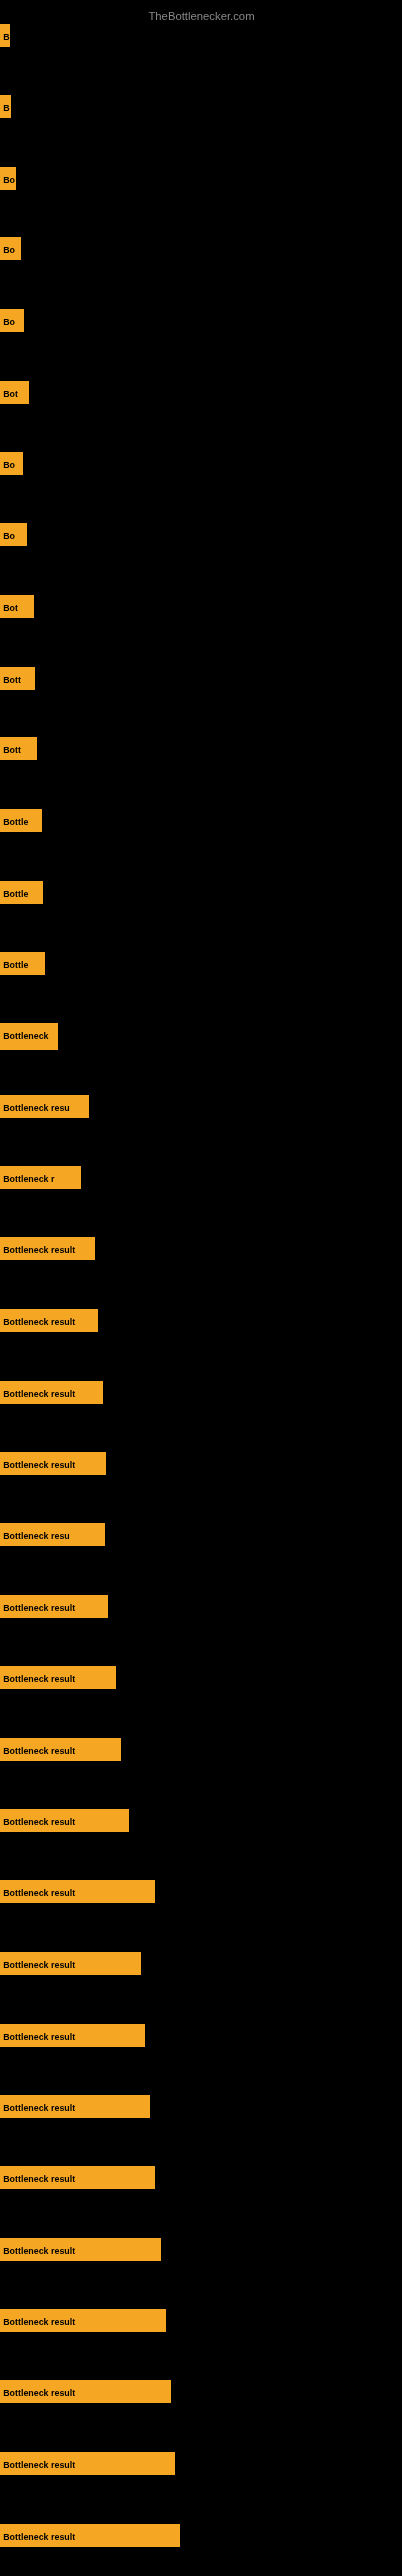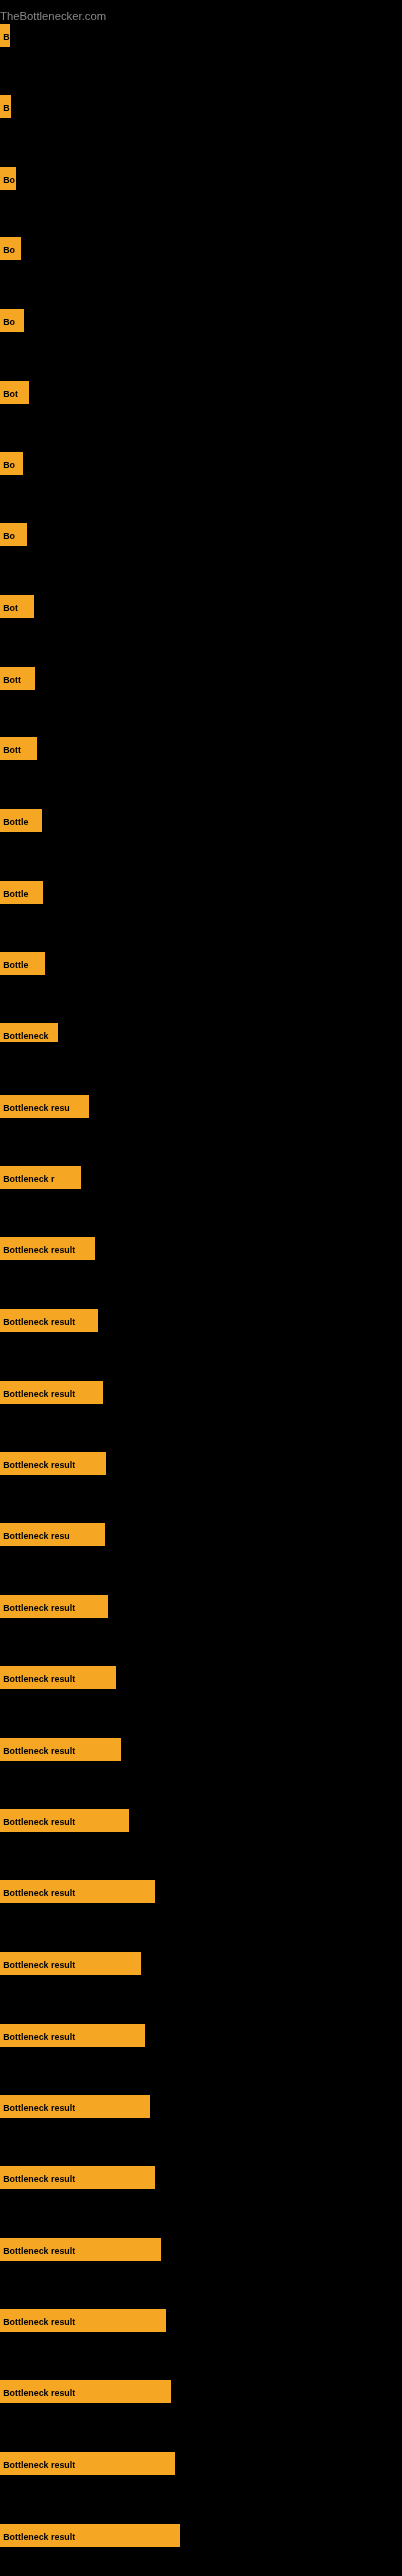--- a/index.html
+++ b/index.html
@@ -10,20 +10,21 @@
     body {
       background-color: #000000;
       width: 403px;
       min-height: 2576px;
       font-family: Arial, sans-serif;
       position: relative;
     }
     .site-title {
       color: #888888;
       font-size: 11.3px;
+      text-align: center;
       padding: 6.4px 0;
       position: absolute;
       top: 4px;
       width: 100%;
     }
     .bar-container {
       position: absolute;
       left: 0;
     }
     .bar-label {
@@ -49,21 +50,21 @@
 <div class="bar-container" style="top: 309px; left: 0px;"><span class="bar-label" style="width: 24px; font-size: 8.9px; height: 22.5px; line-height: 22.5px;">Bo</span></div>
 <div class="bar-container" style="top: 381px; left: 0px;"><span class="bar-label" style="width: 29px; font-size: 8.9px; height: 22.5px; line-height: 22.5px;">Bot</span></div>
 <div class="bar-container" style="top: 452px; left: 0px;"><span class="bar-label" style="width: 22.5px; font-size: 8.9px; height: 22.5px; line-height: 22.5px;">Bo</span></div>
 <div class="bar-container" style="top: 523px; left: 0px;"><span class="bar-label" style="width: 27px; font-size: 8.9px; height: 22.5px; line-height: 22.5px;">Bo</span></div>
 <div class="bar-container" style="top: 595px; left: 0px;"><span class="bar-label" style="width: 34px; font-size: 8.9px; height: 22.5px; line-height: 22.5px;">Bot</span></div>
 <div class="bar-container" style="top: 667px; left: 0px;"><span class="bar-label" style="width: 35px; font-size: 8.9px; height: 22.5px; line-height: 22.5px;">Bott</span></div>
 <div class="bar-container" style="top: 737px; left: 0px;"><span class="bar-label" style="width: 37px; font-size: 8.9px; height: 22.5px; line-height: 22.5px;">Bott</span></div>
 <div class="bar-container" style="top: 809px; left: 0px;"><span class="bar-label" style="width: 42px; font-size: 8.9px; height: 22.5px; line-height: 22.5px;">Bottle</span></div>
 <div class="bar-container" style="top: 881px; left: 0px;"><span class="bar-label" style="width: 43px; font-size: 8.9px; height: 22.5px; line-height: 22.5px;">Bottle</span></div>
 <div class="bar-container" style="top: 952px; left: 0px;"><span class="bar-label" style="width: 45px; font-size: 8.9px; height: 22.5px; line-height: 22.5px;">Bottle</span></div>
-<div class="bar-container" style="top: 1023px; left: 0px;"><span class="bar-label" style="width: 58px; font-size: 8.9px; height: 19px; line-height: 22.5px;">Bottleneck</span></div>
+<div class="bar-container" style="top: 1023px; left: 0px;"><span class="bar-label" style="width: 58px; font-size: 8.9px; height: 27px; line-height: 22.5px;">Bottleneck</span></div>
 <div class="bar-container" style="top: 1095px; left: 0px;"><span class="bar-label" style="width: 89px; font-size: 8.9px; height: 22.5px; line-height: 22.5px;">Bottleneck resu</span></div>
 <div class="bar-container" style="top: 1166px; left: 0px;"><span class="bar-label" style="width: 81px; font-size: 8.9px; height: 22.5px; line-height: 22.5px;">Bottleneck r</span></div>
 <div class="bar-container" style="top: 1237px; left: 0px;"><span class="bar-label" style="width: 95px; font-size: 8.9px; height: 22.5px; line-height: 22.5px;">Bottleneck result</span></div>
 <div class="bar-container" style="top: 1309px; left: 0px;"><span class="bar-label" style="width: 98px; font-size: 8.9px; height: 22.5px; line-height: 22.5px;">Bottleneck result</span></div>
 <div class="bar-container" style="top: 1381px; left: 0px;"><span class="bar-label" style="width: 103px; font-size: 8.9px; height: 22.5px; line-height: 22.5px;">Bottleneck result</span></div>
 <div class="bar-container" style="top: 1452px; left: 0px;"><span class="bar-label" style="width: 106px; font-size: 8.9px; height: 22.5px; line-height: 22.5px;">Bottleneck result</span></div>
 <div class="bar-container" style="top: 1523px; left: 0px;"><span class="bar-label" style="width: 105px; font-size: 8.9px; height: 22.5px; line-height: 22.5px;">Bottleneck resu</span></div>
 <div class="bar-container" style="top: 1595px; left: 0px;"><span class="bar-label" style="width: 108px; font-size: 8.9px; height: 22.5px; line-height: 22.5px;">Bottleneck result</span></div>
 <div class="bar-container" style="top: 1666px; left: 0px;"><span class="bar-label" style="width: 116px; font-size: 8.9px; height: 22.5px; line-height: 22.5px;">Bottleneck result</span></div>
 <div class="bar-container" style="top: 1738px; left: 0px;"><span class="bar-label" style="width: 121px; font-size: 8.9px; height: 22.5px; line-height: 22.5px;">Bottleneck result</span></div>

